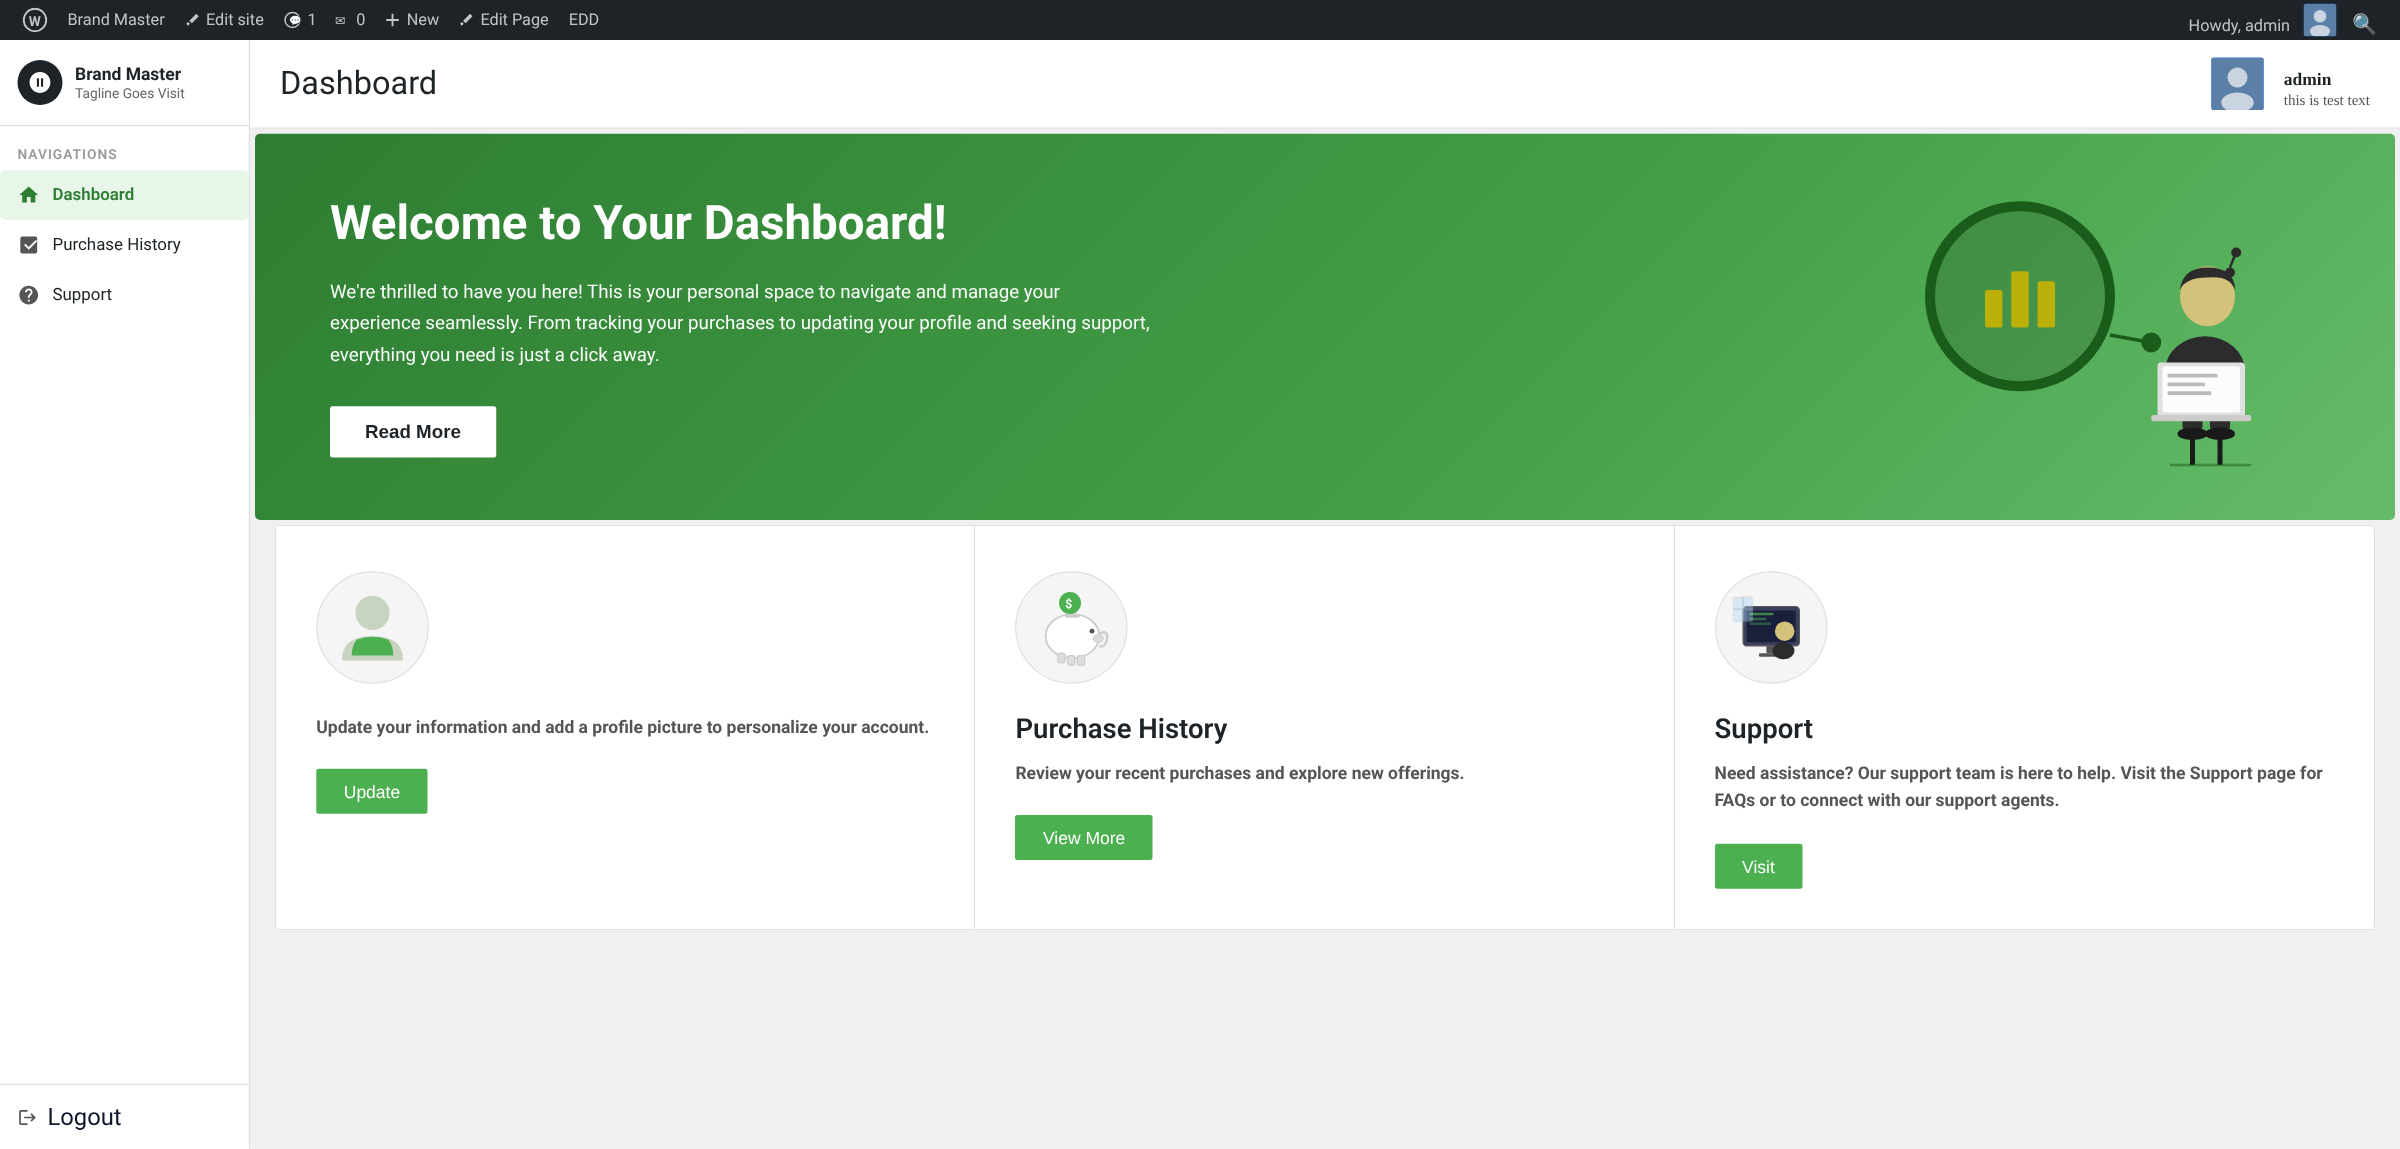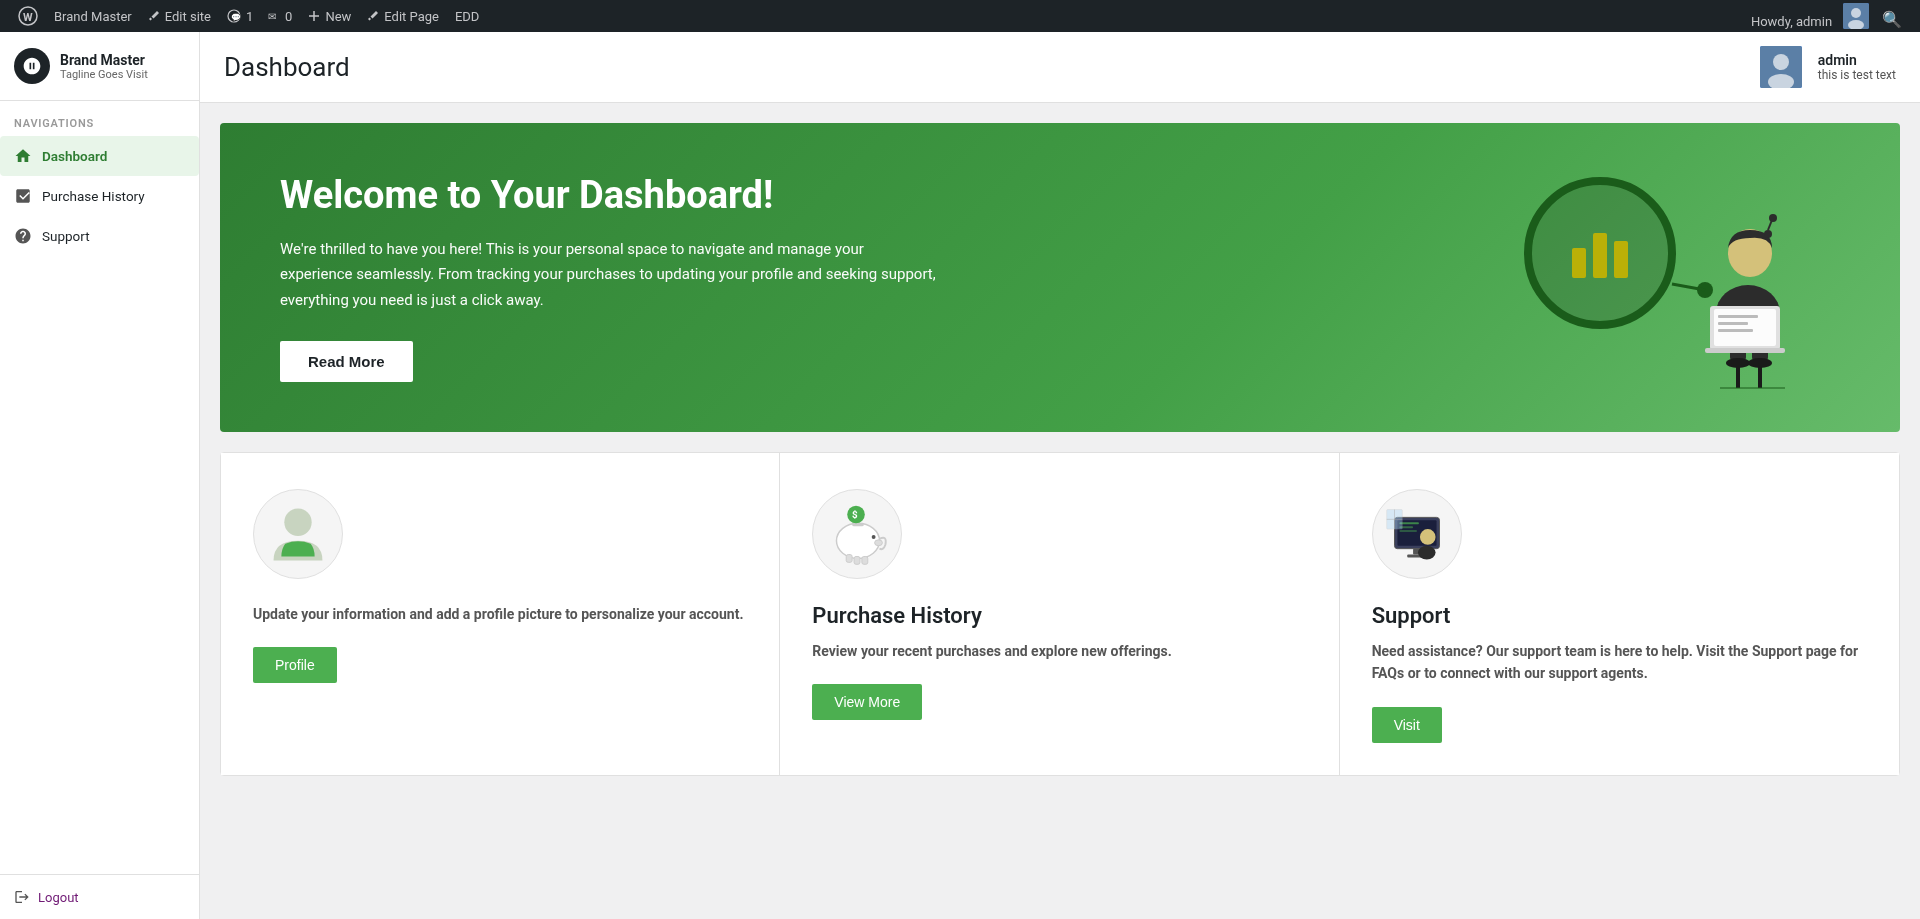--- a/index.html
+++ b/index.html
@@ -100,54 +100,54 @@
       margin-bottom: 10px;
     }
     .social-icons { display: flex; gap: 10px; align-items: center; }
     .social-icon { font-size: 15px; color: #444; cursor: pointer; }
 
     .sidebar-logout {
       margin-top: auto; padding: 14px;
       border-top: 1px solid #e0e0e0;
     }
     .logout-btn {
-      display: flex; align-items: flex-end; gap: 8px;
-      color: #701a75; font-size: 13px; cursor: pointer;
+      display: flex; align-items: center; gap: 8px;
+      color: #0f172a; font-size: 19px; cursor: pointer;
     }
 
     
     .main-content {
       margin-left: 200px;
       flex: 1;
       background: #f0f0f1;
       min-height: calc(100vh - 32px);
     }
 
     .main-header {
       background: #fff;
       border-bottom: 1px solid #e0e0e0;
       padding: 14px 24px;
       display: flex; align-items: center; justify-content: space-between;
     }
     .page-title { font-size: 26px; font-weight: 400; color: #1d2327; }
 
     .user-info {
-      display: flex; align-items: center; gap: 16px;
+      display: flex; align-items: flex-end; gap: 16px; font-family: Liberation Serif, serif;
     }
     .user-avatar {
       width: 42px; height: 42px; border-radius: 2px;
       background: #3b82f6; overflow: hidden;
       display: flex; align-items: center; justify-content: center;
     }
     .user-name { font-weight: 600; font-size: 14px; color: #1d2327; }
     .user-sub { font-size: 12px; color: #555; }
 
     
     .hero-banner {
-      margin: 20px;
+      margin: 4px;
       background: linear-gradient(135deg, #2e7d32 0%, #43a047 60%, #66bb6a 100%);
       border-radius: 4px;
       padding: 50px 60px;
       color: #fff;
       position: relative;
       overflow: hidden;
       min-height: 300px;
       display: flex; align-items: flex-start;
     }
     .hero-content { max-width: 660px; }
@@ -387,21 +387,21 @@
           <svg viewBox="0 0 90 90" width="90" height="90" fill="none">
             <circle cx="45" cy="45" r="44" fill="#f5f5f5"></circle>
 
             <circle cx="45" cy="33" r="14" fill="#c8d4c0"></circle>
             <path d="M20 72 Q20 52 45 52 Q70 52 70 72" fill="#c8d4c0"></path>
 
             <path d="M32 55 Q45 50 58 55 Q62 60 62 68 L28 68 Q28 60 32 55z" fill="#4caf50"></path>
           </svg>
         </div>
         <div class="card-desc">Update your information and add a profile picture to personalize your account.</div>
-        <button class="card-btn">Profile</button>
+        <button class="card-btn">Update</button>
       </div>
 
       <div class="card">
         <div class="card-icon-wrap">
           <svg viewBox="0 0 90 90" width="90" height="90" fill="none">
             <circle cx="45" cy="45" r="44" fill="#f5f5f5"></circle>
 
             <ellipse cx="46" cy="52" rx="22" ry="18" fill="#fff" stroke="#ccc" stroke-width="1.5"></ellipse>
 
             <rect x="40" y="34" width="12" height="3" rx="1.5" fill="#ccc"></rect>

